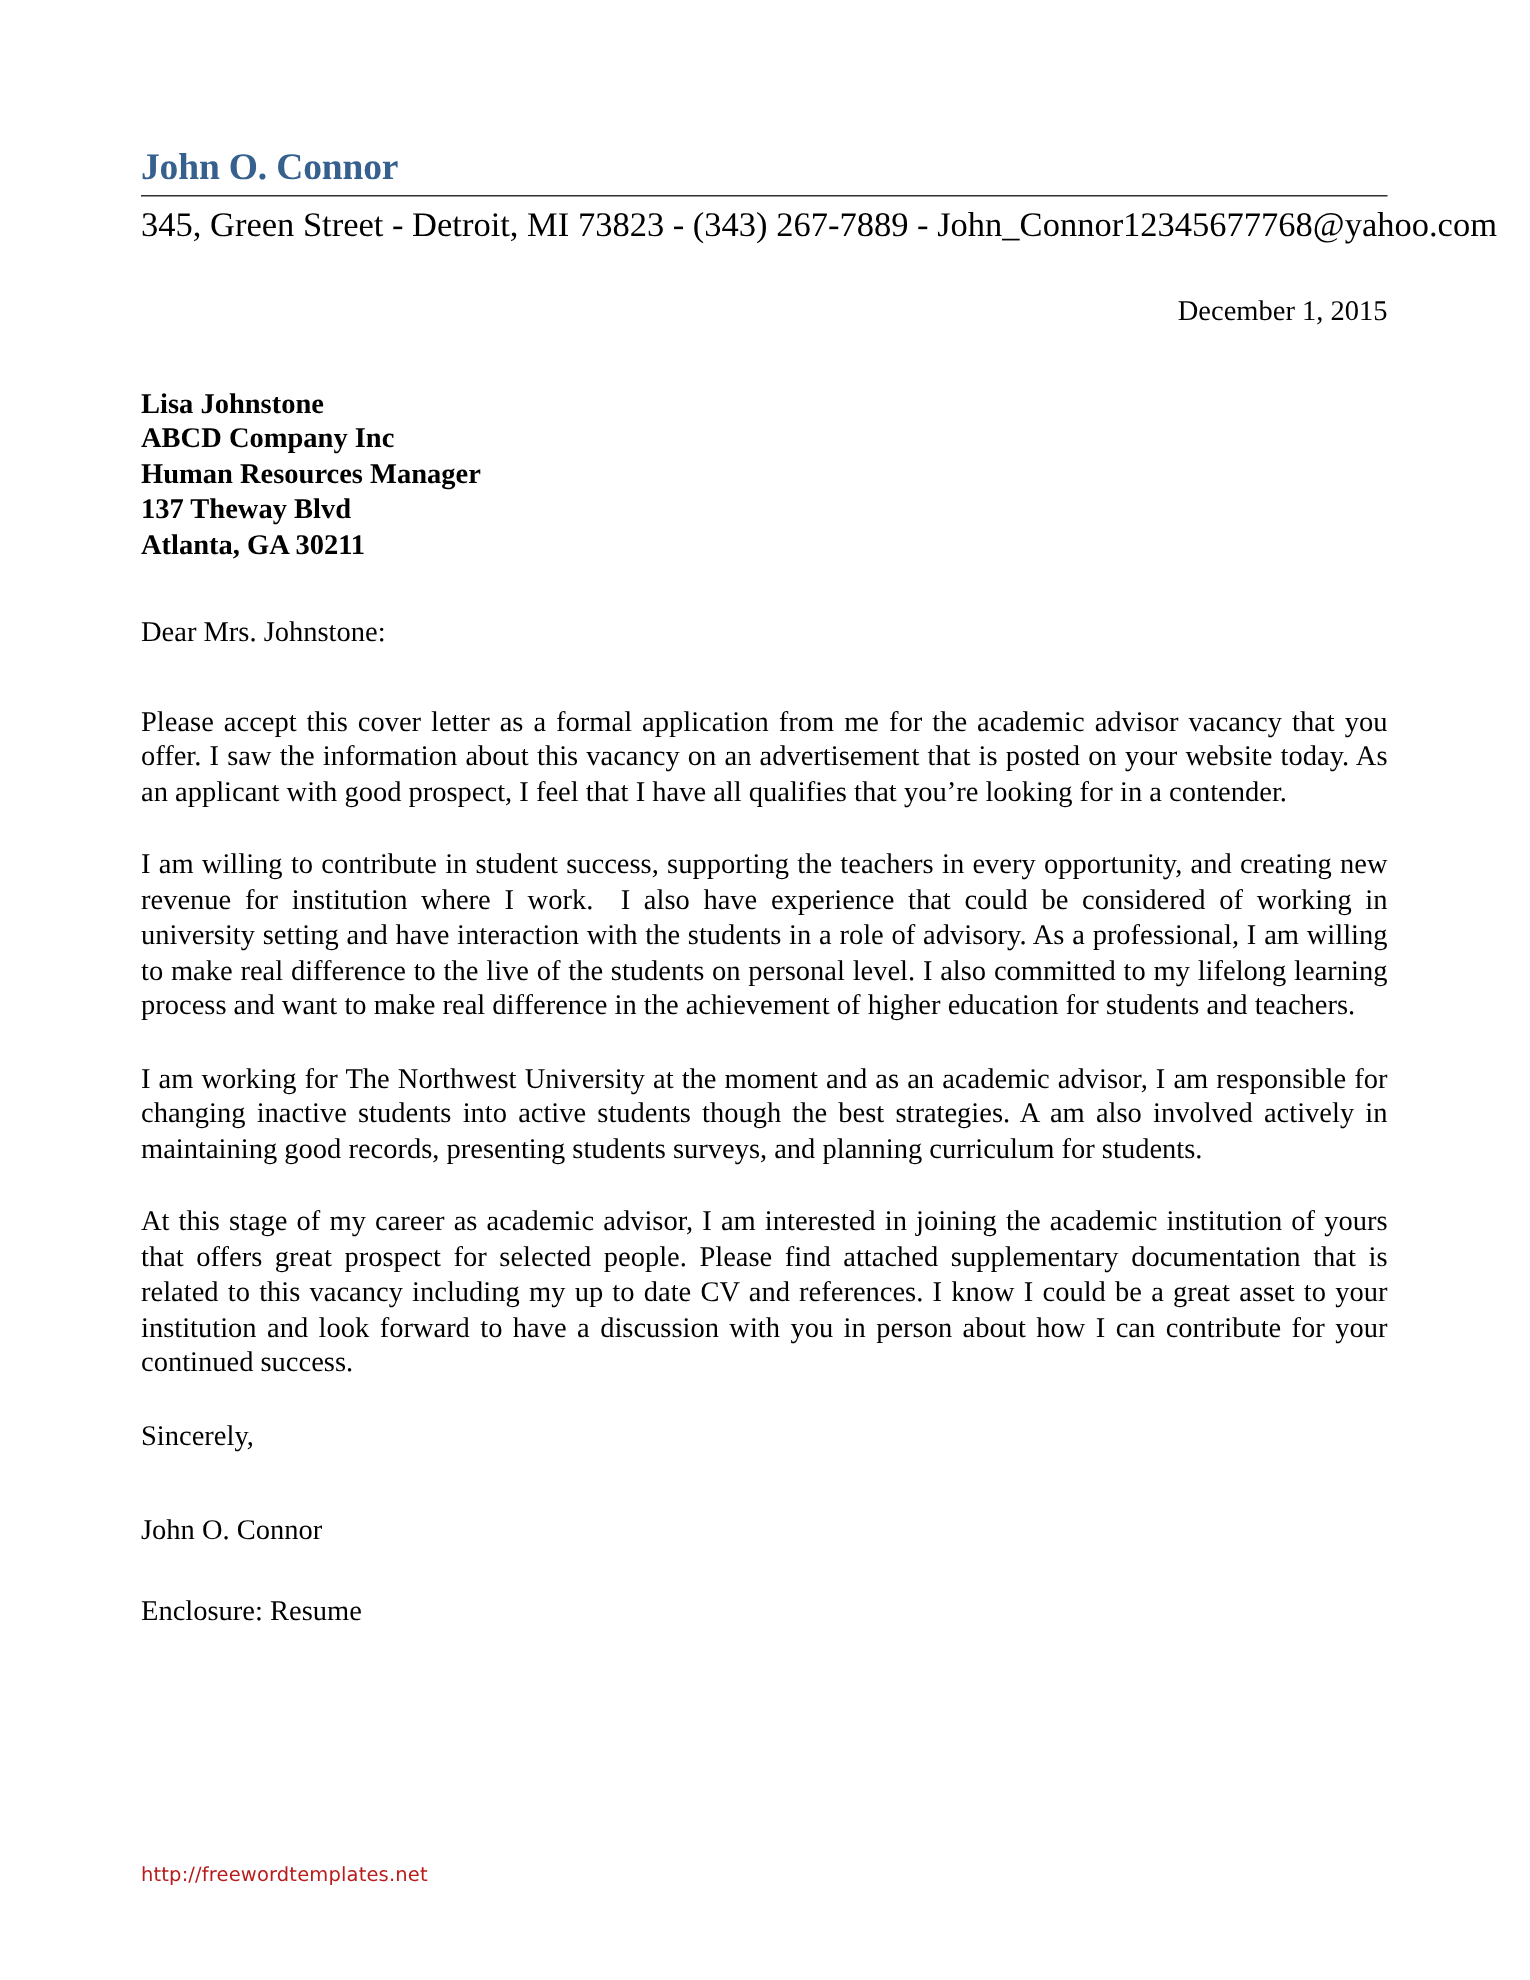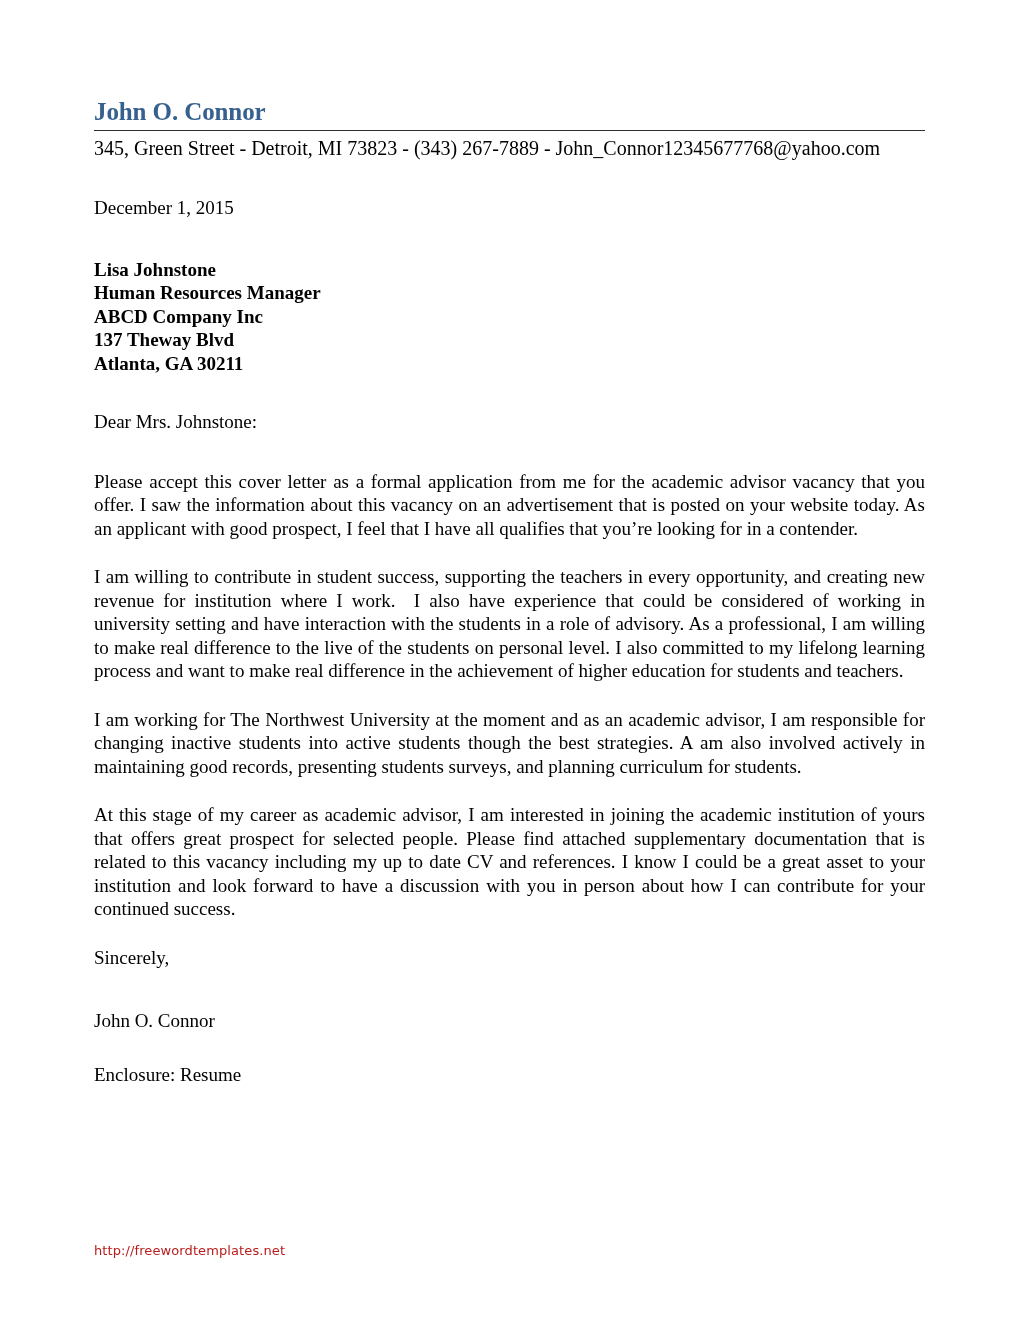--- a/index.html
+++ b/index.html
@@ -48,38 +48,39 @@
     margin: 0;
     padding: 0;
   }
   .letterhead-rule {
     width: 831px;
     height: 0;
     border-top: 1.6px solid #2f2f2f;
     margin-top: 4px;
   }
   .sender-contact {
-    font-size: 20px;
+    font-size: 23px;
     line-height: 1.3;
     margin-top: 4px;
     white-space: nowrap;
   }
 
   
   .letter {
     position: absolute;
     left: 0;
     top: 196px;
     width: 831px;
     font-size: 19px;
     line-height: 23.5px;
   }
 
   .date-line {
     margin: 0 0 38px 0;
+    text-align: right;
   }
 
   .recipient {
     margin: 0 0 35px 0;
   }
   .recipient .addr-line {
     display: block;
     margin: 0;
     padding: 0;
     font-weight: bold;
@@ -132,22 +133,22 @@
       <div class="letterhead-rule"></div>
       <div class="sender-contact">345, Green Street - Detroit, MI 73823 - (343) 267-7889 - John_Connor12345677768@yahoo.com</div>
     </div>
 
     <div class="letter">
 
       <div class="date-line">December 1, 2015</div>
 
       <div class="recipient">
         <span class="addr-line">Lisa Johnstone</span>
+        <span class="addr-line">ABCD Company Inc</span>
         <span class="addr-line">Human Resources Manager</span>
-        <span class="addr-line">ABCD Company Inc</span>
         <span class="addr-line">137 Theway Blvd</span>
         <span class="addr-line">Atlanta, GA 30211</span>
       </div>
 
       <div class="salutation">Dear Mrs. Johnstone:</div>
 
       <p class="body-par">Please accept this cover letter as a formal application from me for the academic advisor vacancy that you offer. I saw the information about this vacancy on an advertisement that is posted on your website today. As an applicant with good prospect, I feel that I have all qualifies that you’re looking for in a contender.</p>
       <p class="body-par">I am willing to contribute in student success, supporting the teachers in every opportunity, and creating new revenue for institution where I work.  I also have experience that could be considered of working in university setting and have interaction with the students in a role of advisory. As a professional, I am willing to make real difference to the live of the students on personal level. I also committed to my lifelong learning process and want to make real difference in the achievement of higher education for students and teachers.</p>
       <p class="body-par">I am working for The Northwest University at the moment and as an academic advisor, I am responsible for changing inactive students into active students though the best strategies. A am also involved actively in maintaining good records, presenting students surveys, and planning curriculum for students.</p>
       <p class="body-par">At this stage of my career as academic advisor, I am interested in joining the academic institution of yours that offers great prospect for selected people. Please find attached supplementary documentation that is related to this vacancy including my up to date CV and references. I know I could be a great asset to your institution and look forward to have a discussion with you in person about how I can contribute for your continued success.</p>

